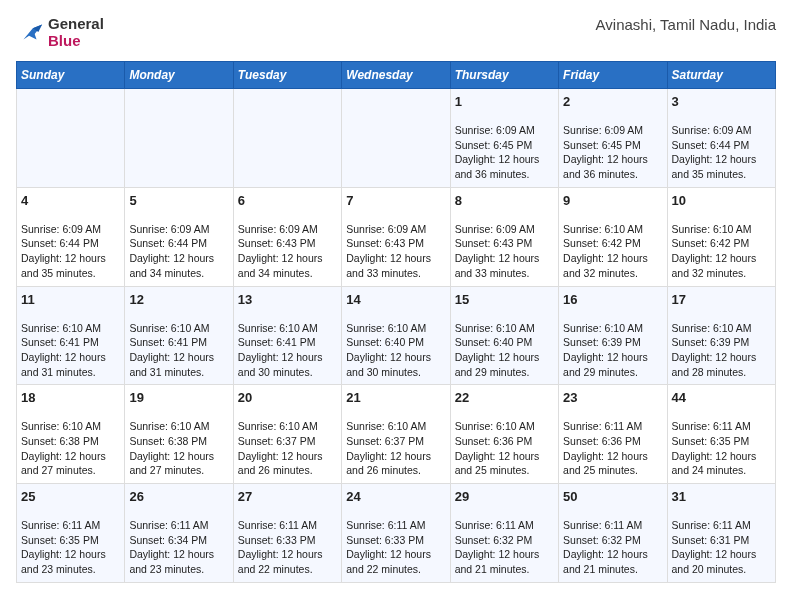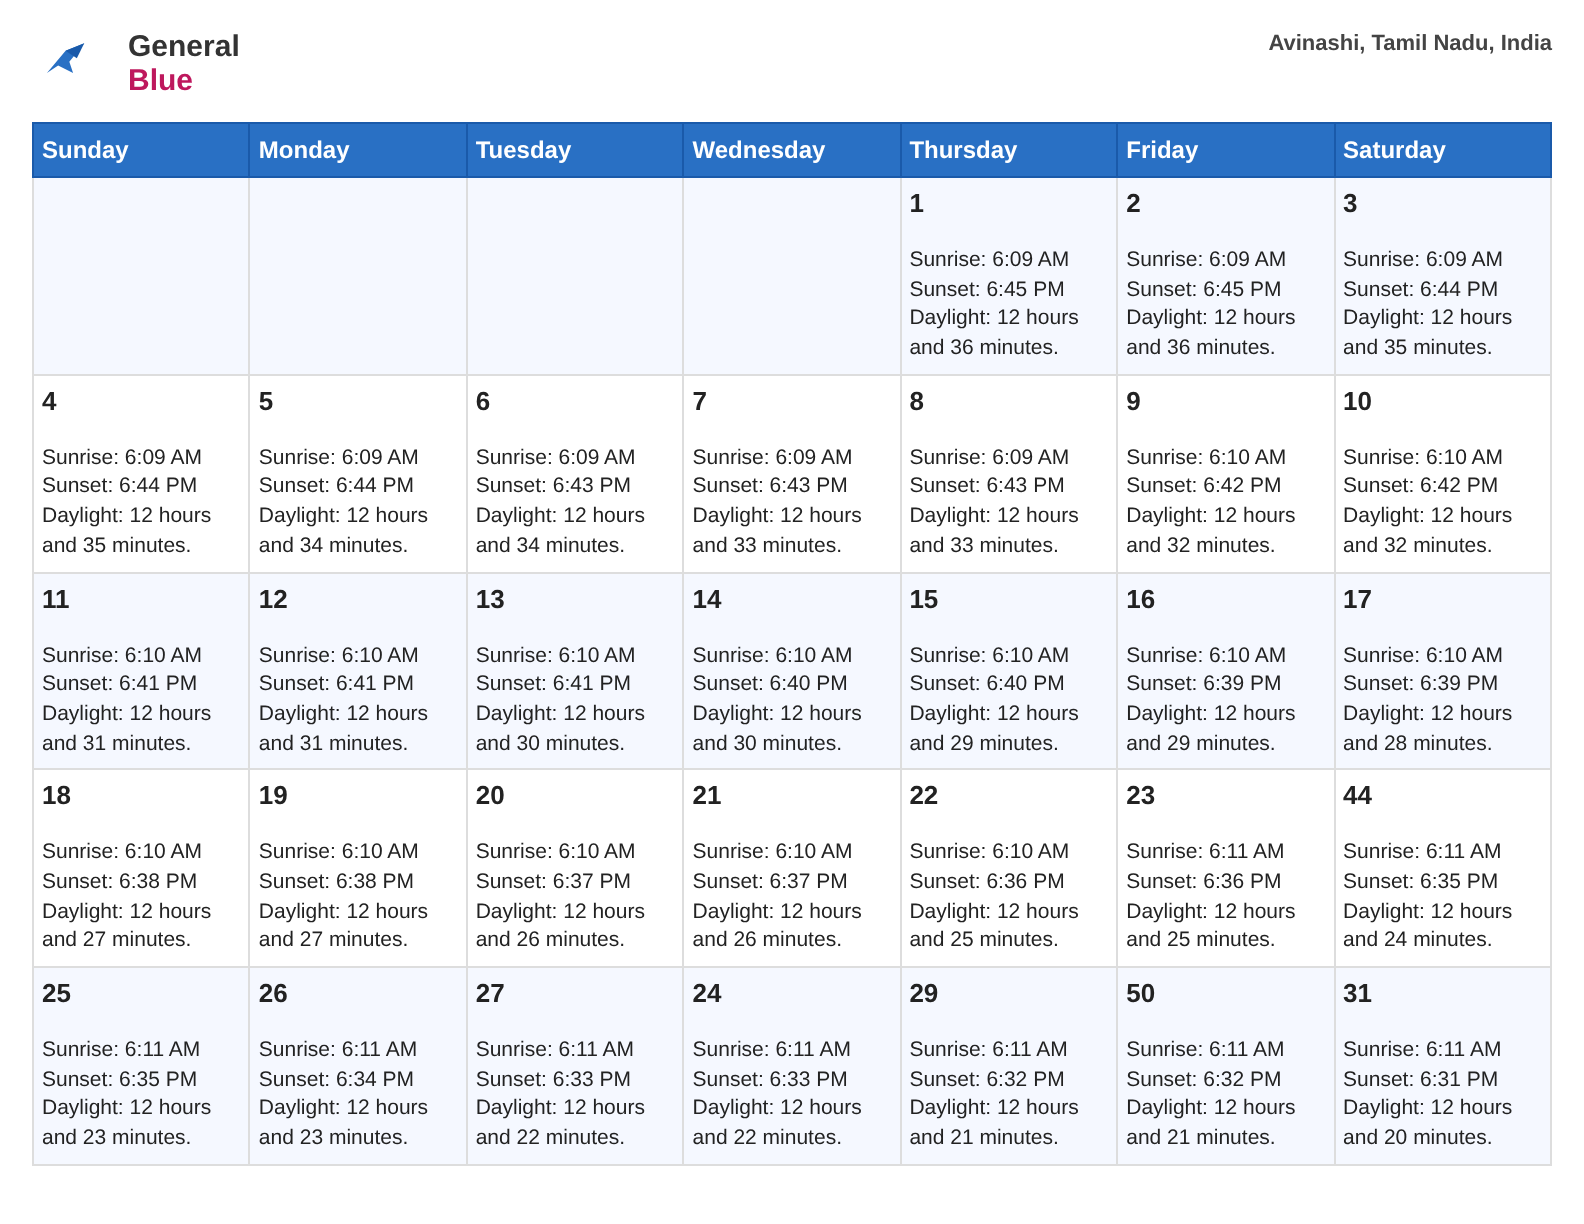--- a/index.html
+++ b/index.html
@@ -11,52 +11,53 @@
       padding: 16px;
     }
     .header {
       display: flex;
       justify-content: space-between;
       align-items: flex-start;
       margin-bottom: 12px;
     }
     .logo {
       display: flex;
-      gap: 20px;
+      align-items: center;
+      gap: 4px;
     }
     .logo-text {
       font-size: 15px;
       font-weight: bold;
       line-height: 1.1;
     }
     .logo-text .general { color: #333; }
     .logo-text .blue { color: #be185d; }
     .logo-bird {
       width: 28px;
       height: 28px;
     }
     .title-block { text-align: right; }
     .month-title {
       font-size: 36px;
       font-weight: normal;
       color: #222;
     }
     .location {
-      font-size: 11px;
+      font-size: 15px;
       color: #444;
-      font-weight: bold;
     }
     table {
       width: 100%;
       border-collapse: collapse;
       font-size: 11px;
     }
     thead tr {
       background-color: #2970c4;
       color: #fff;
+      font-style: italic;
     }
     thead th {
       padding: 6px 4px;
       font-weight: bold;
       font-size: 12px;
       text-align: left;
       border: 1px solid #1a5aaa;
     }
     tbody tr {
       border-bottom: 1px solid #ccc;

